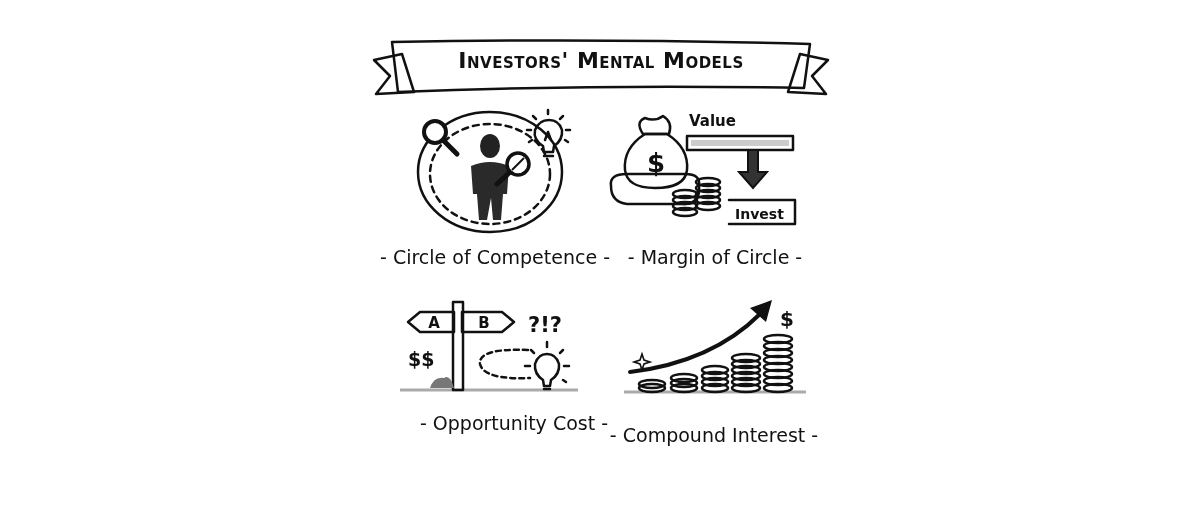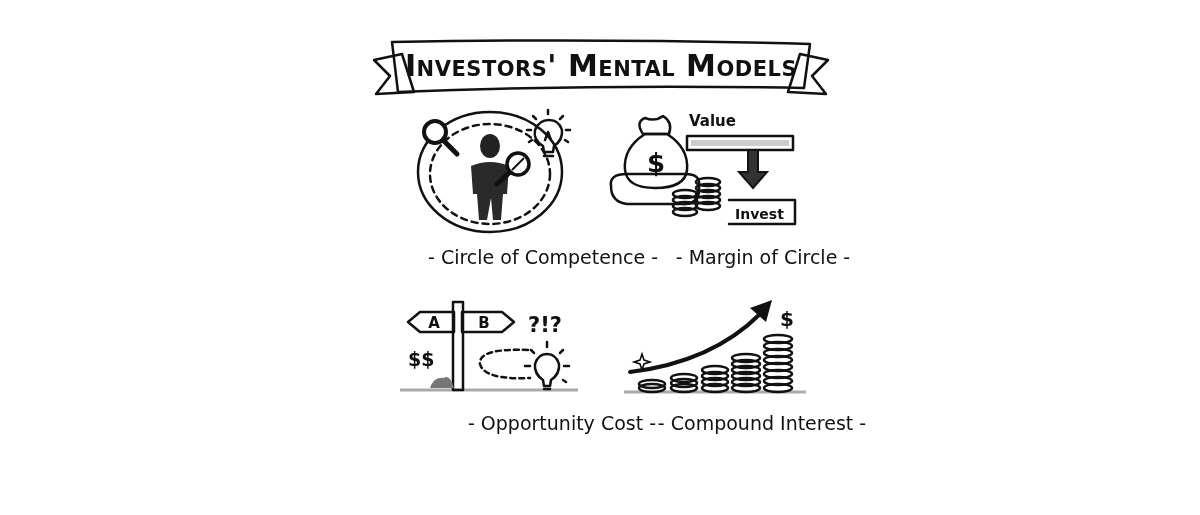--- a/index.html
+++ b/index.html
@@ -1,20 +1,20 @@
 <!DOCTYPE html>
 <html><head>
   <meta charset="utf-8">
   <style>
     html, body { margin: 0; padding: 0; background: #ffffff; }
     body { width: 1200px; height: 515px; position: relative; overflow: hidden; font-family: "DejaVu Sans", sans-serif; color: #111; }
     .abs { position: absolute; }
     .banner { left: 372px; top: 36px; width: 458px; height: 66px; }
-    .banner-title { position: absolute; left: 0; right: 0; top: 12px; text-align: center; font-size: 30px; font-weight: bold; letter-spacing: 0.5px; font-variant: small-caps; color: #111; }
-    .caption { font-size: 19px; color: #111; white-space: nowrap; text-align: center; margin-left: 48px; }
+    .banner-title { position: absolute; left: 0; right: 0; top: 12px; text-align: center; font-size: 22px; font-weight: bold; letter-spacing: 0.5px; font-variant: small-caps; color: #111; }
+    .caption { font-size: 19px; color: #111; white-space: nowrap; text-align: center; }
     svg { overflow: visible; }
     .ink { stroke: #111; fill: none; stroke-width: 2.5; stroke-linecap: round; stroke-linejoin: round; }
     .lbl { font-family: "DejaVu Sans", sans-serif; font-weight: bold; fill: #111; }
   </style>
 </head>
 <body>
 
 <div class="abs banner">
   <svg width="458" height="66" viewBox="0 0 458 66">
 
@@ -162,13 +162,13 @@
       <ellipse class="ink" cx="156" cy="83" rx="14" ry="4" fill="#fff"></ellipse>
       <ellipse class="ink" cx="156" cy="76" rx="14" ry="4" fill="#fff"></ellipse>
       <ellipse class="ink" cx="156" cy="69" rx="14" ry="4" fill="#fff"></ellipse>
       <ellipse class="ink" cx="156" cy="62" rx="14" ry="4" fill="#fff"></ellipse>
       <ellipse class="ink" cx="156" cy="55" rx="14" ry="4" fill="#fff"></ellipse>
       <ellipse class="ink" cx="156" cy="48" rx="14" ry="4" fill="#fff"></ellipse>
       <ellipse class="ink" cx="156" cy="41" rx="14" ry="4" fill="#fff"></ellipse>
     </g>
   </svg>
 </div>
-<div class="abs caption" style="left:604px; top:412px; width:220px;">- Compound Interest -</div>
+<div class="abs caption" style="left:604px; top:424px; width:220px;">- Compound Interest -</div>
 
 </body></html>

